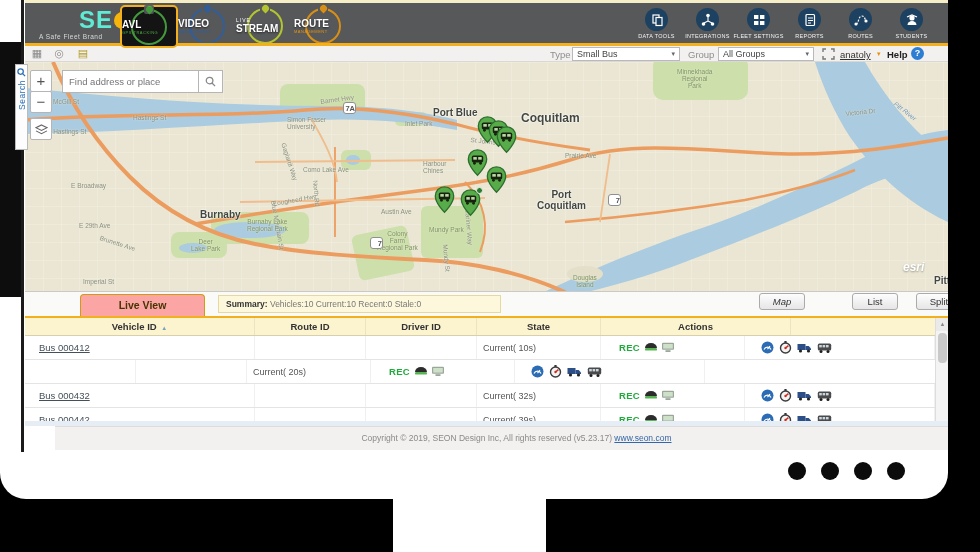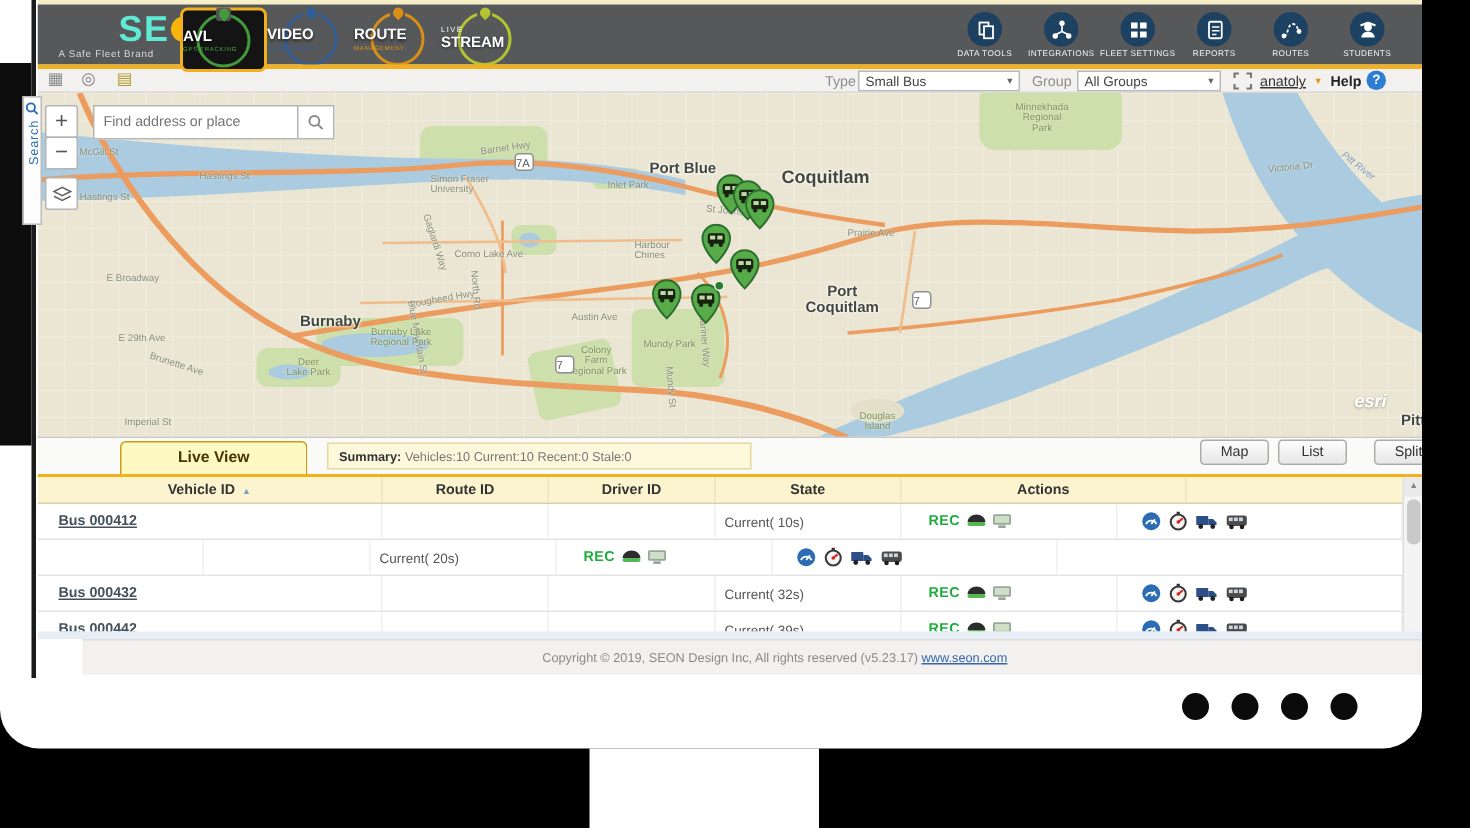--- a/index.html
+++ b/index.html
@@ -45,49 +45,49 @@
   #user-caret{position:absolute;left:852px;top:4px;color:#e8920c;font-size:7px;cursor:pointer;}
   #help-label{position:absolute;left:862px;top:3px;font-size:9.5px;font-weight:bold;color:#222;cursor:pointer;}
   #help-q{position:absolute;left:886px;top:1px;width:13px;height:13px;border-radius:50%;background:#2d7dd2;color:#fff;font-size:9px;font-weight:bold;text-align:center;line-height:13px;cursor:pointer;}
   
   #map{position:absolute;left:0;top:62px;width:923px;height:230px;background:#eae6d3;overflow:hidden;border-bottom:1px solid #c9c9c9;}
   #map svg.geo{position:absolute;left:0;top:0;}
   .city{position:absolute;font-weight:bold;color:#43473f;text-shadow:0 0 2px #fff,0 0 2px #fff;white-space:pre-line;text-align:center;line-height:1.05;}
   .street{position:absolute;font-size:6.5px;color:#8b9080;text-shadow:0 0 2px #f4f1e4;white-space:nowrap;}
   .street.water{color:#7a9cc0;font-style:italic;}
   .area-label{position:absolute;font-size:6.5px;color:#7f9464;text-align:center;line-height:1.1;white-space:pre-line;text-shadow:0 0 2px #eef0da;}
-  .shield{position:absolute;width:13px;height:12px;background:#fff;border:1px solid #8f8f8f;border-radius:3px;font-size:7.5px;font-weight:normal;color:#555;text-align:left;line-height:11px;}
+  .shield{position:absolute;width:13px;height:12px;background:#fff;border:1px solid #8f8f8f;border-radius:3px;font-size:7.5px;font-weight:bold;color:#555;text-align:right;line-height:11px;}
   .marker{position:absolute;width:21px;height:28px;cursor:pointer;}
   .marker .badge{position:absolute;right:-2px;top:-2px;width:7px;height:7px;border-radius:50%;background:#2c7a2f;border:1px solid #e7f3e2;}
   #map-zoom-in,#map-zoom-out,#map-layers{position:absolute;left:5px;width:22px;height:22px;background:#fff;border:1px solid #b5b5b5;font-size:15px;color:#555;text-align:center;line-height:20px;cursor:pointer;border-radius:2px;}
   #map-zoom-in{top:8px;} #map-zoom-out{top:29px;} #map-layers{top:56px;display:flex;align-items:center;justify-content:center;}
   #map-search{position:absolute;left:37px;top:8px;width:136px;height:23px;background:#fff;border:1px solid #b5b5b5;border-right:none;font-size:9.5px;color:#666;padding:0 6px;outline:none;}
   #map-search-btn{position:absolute;left:173px;top:8px;width:25px;height:23px;background:#fff;border:1px solid #b5b5b5;display:flex;align-items:center;justify-content:center;cursor:pointer;}
   #esri-logo{position:absolute;left:878px;top:198px;color:#fff;font-size:12px;font-weight:bold;font-style:italic;text-shadow:0 1px 2px rgba(0,0,0,.35);}
   
   #side-search-tab{position:absolute;left:15px;top:64px;width:13px;height:86px;background:#fdfdfd;border:1px solid #bbb;z-index:5;display:flex;flex-direction:column;align-items:center;padding-top:3px;cursor:pointer;}
   #side-search-tab .vtext{writing-mode:vertical-rl;transform:rotate(180deg);font-size:8.5px;color:#2a6fb5;margin-top:3px;letter-spacing:.5px;}
   
   #tabbar{position:absolute;left:0;top:292px;width:100%;height:24px;background:#fafaf8;}
   #goldline2{position:absolute;left:0;top:316px;width:100%;height:2px;background:#f2b01e;}
-  #liveview-tab{position:absolute;left:55px;top:2px;width:125px;height:22px;background:#fef9c3;border:1px solid #cf9a14;border-bottom:none;border-radius:4px 4px 0 0;font-size:10.5px;font-weight:bold;color:#463500;text-align:center;line-height:21px;cursor:pointer;}
+  #liveview-tab{position:absolute;left:55px;top:2px;width:125px;height:22px;background:#fca5a5;border:1px solid #cf9a14;border-bottom:none;border-radius:4px 4px 0 0;font-size:10.5px;font-weight:bold;color:#463500;text-align:center;line-height:21px;cursor:pointer;}
   #summary-box{position:absolute;left:193px;top:3px;width:283px;height:18px;background:#fdf8dc;border:1px solid #e6d9a0;font-size:8.5px;color:#777;line-height:16px;padding-left:7px;}
   #summary-box b{color:#333;}
   .view-btn{position:absolute;top:1px;width:46px;height:17px;background:linear-gradient(#fdfdfd,#e6e6e6);border:1px solid #ababab;border-radius:3px;font-size:9.5px;color:#333;text-align:center;line-height:15px;cursor:pointer;}
   
   #tablewrap{position:absolute;left:0;top:318px;width:923px;height:103px;overflow:hidden;background:#fff;}
   #thead{display:flex;height:18px;background:#fcf3cf;border-bottom:1px solid #d8cfae;}
   .th{font-size:9.5px;font-weight:bold;color:#333;text-align:center;line-height:18px;border-right:1px solid #ece3c2;cursor:pointer;}
   .th .sort{font-size:6px;color:#7aa0c4;margin-left:2px;}
   .trow{display:flex;height:24px;border-bottom:1px solid #e4e4e4;background:#fff;}
   .c{border-right:1px solid #f0f0f0;display:flex;align-items:center;}
   .c0{width:230px;padding-left:14px;} .c1{width:111px;} .c2{width:111px;}
   .c3{width:124px;padding-left:6px;} .c4{width:144px;padding-left:18px;} .c5{width:190px;padding-left:16px;}
   .th.c0,.th.c1,.th.c2,.th.c3,.th.c4,.th.c5{display:block;padding-left:0;}
-  .buslink{font-size:9.5px;color:#44505a;text-decoration:underline;cursor:pointer;font-weight:bold;}
+  .buslink{font-size:9.5px;color:#44505a;text-decoration:underline;cursor:pointer;}
   .state{font-size:9px;color:#555;}
   .rec{font-size:9.5px;font-weight:bold;color:#1faa3c;margin-right:4px;letter-spacing:.3px;}
   .dvr-ico{margin-right:3px;}
   .act-ico{margin-right:5px;cursor:pointer;}
   #vscroll{position:absolute;left:910px;top:318px;width:13px;height:103px;background:#f4f4f4;border-left:1px solid #ddd;}
   #vscroll .arrow{position:absolute;left:0;top:0;width:13px;height:13px;font-size:6px;color:#888;text-align:center;line-height:13px;background:#eaeaea;cursor:pointer;}
   #vscroll .thumb{position:absolute;left:2px;top:15px;width:9px;height:30px;background:#c9c9c9;border-radius:4px;cursor:pointer;}
   #bluestrip{position:absolute;left:0;top:421px;width:923px;height:5px;background:#e6edf5;}
   
   #footer{position:absolute;left:0;top:426px;width:100%;height:24px;background:#f2f1ef;border-top:1px solid #ddd;text-align:center;font-size:8.5px;color:#8a8a8a;line-height:22px;margin-left:30px;}
@@ -134,38 +134,38 @@
             <span class="ring" style="border-color:#2f5e9e">
        <span class="ring-icon">
                 <b style="background:#2f5e9e"></b>
               </span>
      </span>
 
      <span class="lab">VIDEO</span>
      <span class="sub" style="color:#2f5e9e">MANAGEMENT</span>
           </div>
           <div class="nav-prod">
-            <span class="ring" style="border-color:#e6950f">
-       <span class="ring-icon">
-                <b style="background:#e6950f"></b>
-              </span>
-     </span>
-
-     <span class="lab">ROUTE</span>
-     <span class="sub" style="color:#e6950f">MANAGEMENT</span>
-          </div>
-          <div class="nav-prod">
             <span class="ring" style="border-color:#bdd02c">
        <span class="ring-icon">
                 <b style="background:#bdd02c"></b>
               </span>
      </span>
      <span class="toplab">LIVE</span>
      <span class="lab">STREAM</span>
      </div>
+          <div class="nav-prod">
+            <span class="ring" style="border-color:#e6950f">
+       <span class="ring-icon">
+                <b style="background:#e6950f"></b>
+              </span>
+     </span>
+
+     <span class="lab">ROUTE</span>
+     <span class="sub" style="color:#e6950f">MANAGEMENT</span>
+          </div>
         </div>
       <div id="nav-tools">
           <div class="nav-tool">
             <span class="circ">
               <svg width="16" height="16" viewBox="0 0 16 16">
                 <rect x="4" y="3" width="6" height="8" fill="none" stroke="#fff" stroke-width="1.2"></rect>
                 <rect x="7" y="5.5" width="6" height="8" fill="#1d4161" stroke="#fff" stroke-width="1.2"></rect>
               </svg>
             </span>
      <span class="tlabel">DATA TOOLS</span>
@@ -415,21 +415,21 @@
             <line x1="7.6" y1="7.6" x2="11" y2="11" stroke="#888" stroke-width="1.4"></line>
           </svg>
       </div>
       <div id="esri-logo">esri</div>
     </div>
 
     <div id="tabbar">
       <div id="liveview-tab">Live View</div>
       <div id="summary-box"><b>Summary:</b><span> Vehicles:10 Current:10 Recent:0 Stale:0</span></div>
       <div id="view-buttons">
-          <div class="view-btn" style="left: 775px;">Map</div>
+          <div class="view-btn" style="left: 734px; font-style: italic;">Map</div>
           <div class="view-btn" style="left: 827px;">List</div>
           <div class="view-btn" style="left: 879px; margin-left: 12px;">Split</div>
         </div>
     </div>
     <div id="goldline2"></div>
 
     <div id="tablewrap">
       <div id="thead">
           <div class="th c0">Vehicle ID <span class="sort">▲</span></div>
           <div class="th c1">Route ID</div>

